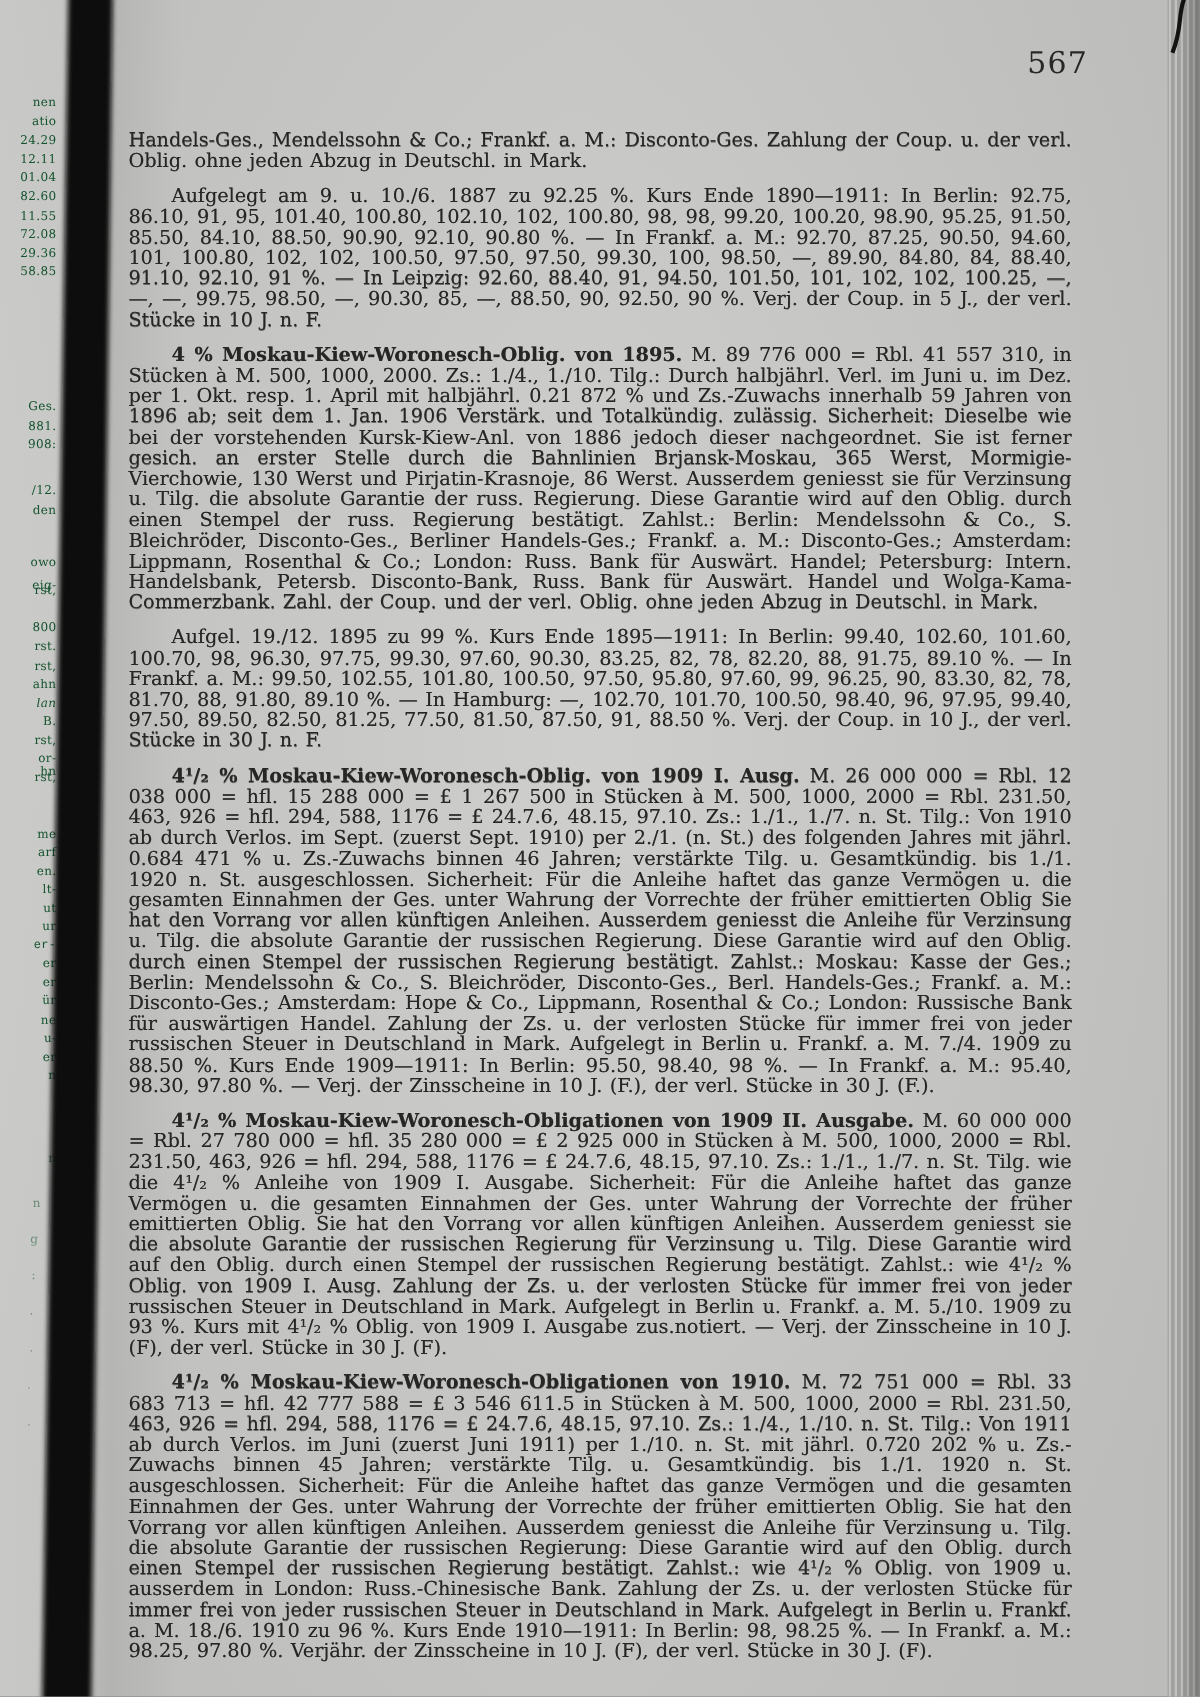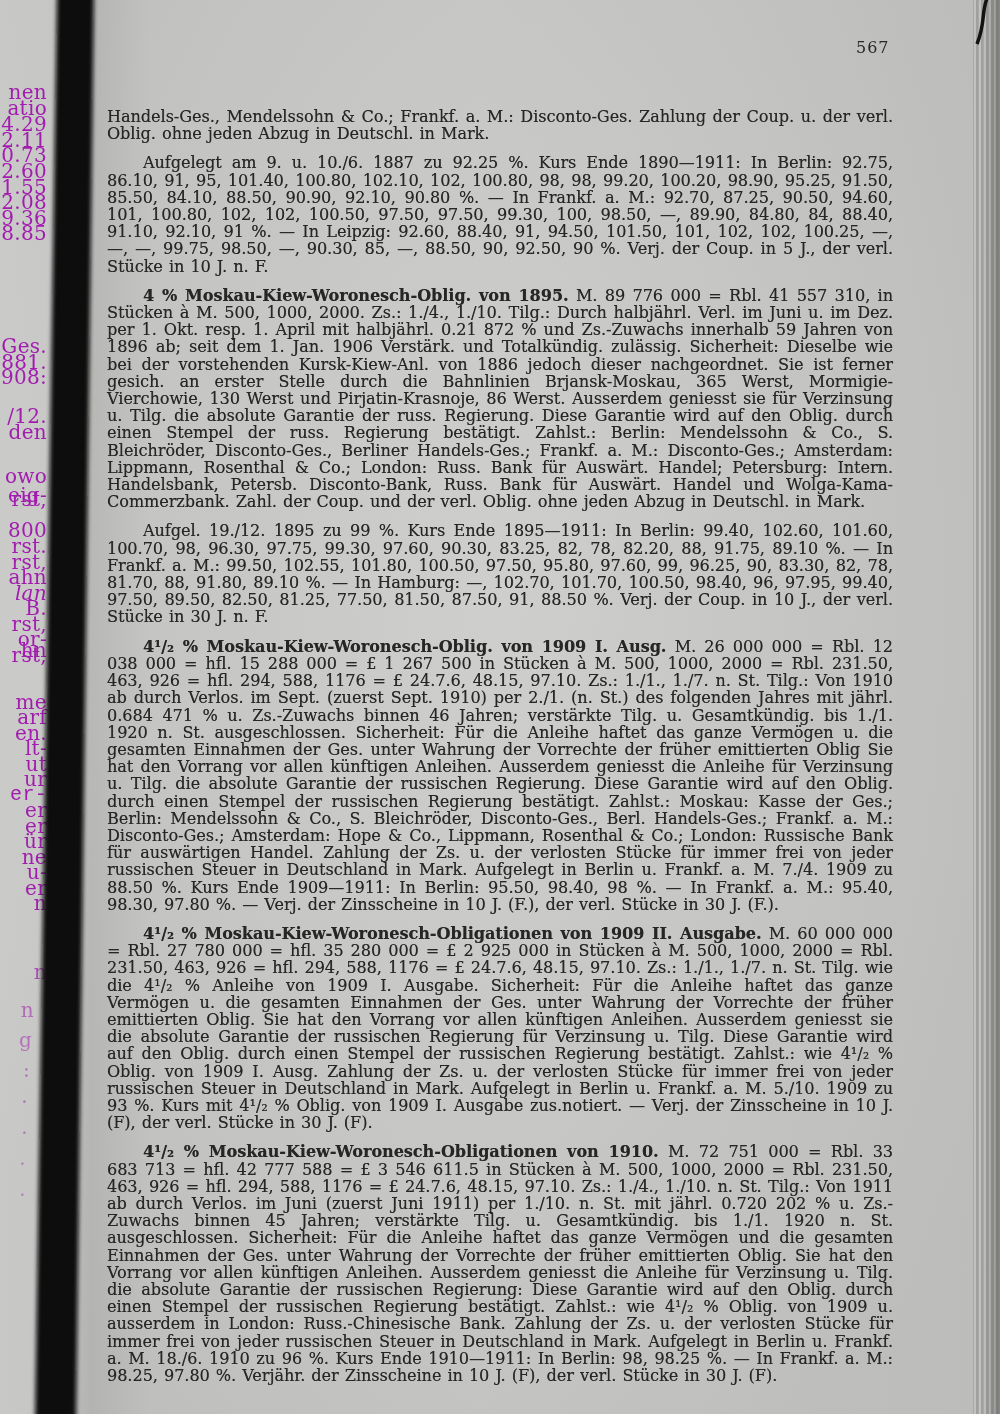--- a/index.html
+++ b/index.html
@@ -9,44 +9,44 @@
         background:linear-gradient(90deg,#d3d3d1 0px,#d0d0ce 50px,#bdbdbb 92px,#c9c9c7 150px,#cbcbc9 480px,#c6c6c4 100%);}
   .vignette{position:absolute;inset:0;
         background:radial-gradient(ellipse at 50% 42%,rgba(255,255,255,0.07),rgba(0,0,0,0.05) 85%);}
   .gutter-wrap{position:absolute;left:0;top:-8px;width:130px;height:1430px;}
   .edge-streaks{position:absolute;right:0;top:0;width:27px;height:100%;
         background:linear-gradient(90deg,rgba(0,0,0,0) 0 10px,rgba(0,0,0,0.12) 18px,rgba(30,30,30,0.3) 26px,rgba(20,20,20,0.38) 27px),
                    repeating-linear-gradient(90deg,#a9a9a7 0 1px,#c1c1bf 1px 3px,#a0a09e 3px 5px);}
   .corner-mark{position:absolute;right:8px;top:-4px;width:18px;height:52px;}
   .running-title{position:absolute;top:46px;left:95px;width:808px;text-align:center;
         font-size:17px;letter-spacing:0.6px;color:#2d2d2b;}
-  .page-number{position:absolute;top:38px;left:856px;font-size:16px;color:#282826;letter-spacing:1px;}
+  .page-number{position:absolute;top:38px;left:856px;font-size:25px;color:#282826;letter-spacing:1px;}
   .text-column{position:absolute;left:95px;top:96px;width:810px;color:#262624;
         font-size:16px;line-height:17.2px;text-align:justify;word-spacing:1px;
         text-shadow:0.2px 0.2px 0.35px rgba(35,35,33,0.55);}
   .text-column p{margin:12px;}
   .text-column p.indent{text-indent:36px;}
   .text-column .bold{font-weight:bold;}
   .margin-frags{position:absolute;left:0;top:0;width:52px;height:100%;
-        font-size:20px;color:#a21caf;}
+        font-size:10px;color:#14532d;}
   .frag{position:absolute;right:5px;white-space:nowrap;letter-spacing:0.3px;}
 </style>
 </head>
 <body>
 
 <div id="root">
   <div class="paper-shade"></div>
   <div class="vignette"></div>
 
   <div class="margin-frags">
       <span class="frag" style="top: 80px;">nen</span>
       <span class="frag" style="top: 96px;">atio</span>
       <span class="frag" style="top: 112px;">24.29</span>
       <span class="frag" style="top: 128px;">12.11</span>
-      <span class="frag" style="top: 143px;">0.73</span>
+      <span class="frag" style="top: 143px;">01.04</span>
       <span class="frag" style="top: 159px;">82.60</span>
       <span class="frag" style="top: 175px;">11.55</span>
       <span class="frag" style="top: 190px;">72.08</span>
       <span class="frag" style="top: 206px;">29.36</span>
       <span class="frag" style="top: 221px;">58.85</span>
       <span class="frag" style="top: 334px;">Ges.</span>
       <span class="frag" style="top: 350px;">881.</span>
       <span class="frag" style="top: 365px;">908:</span>
       <span class="frag" style="top: 404px;">/12.</span>
       <span class="frag" style="top: 420px;">den</span>

